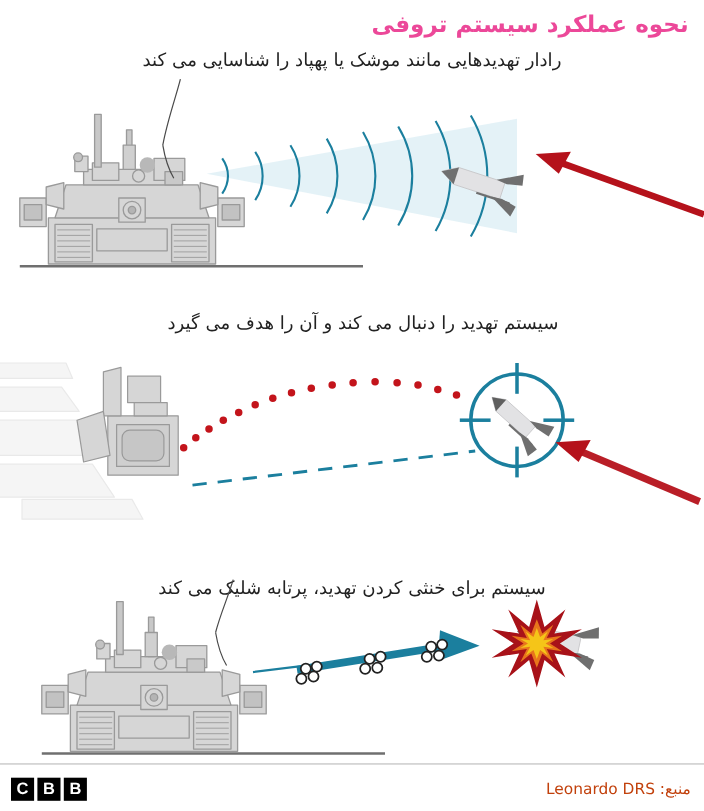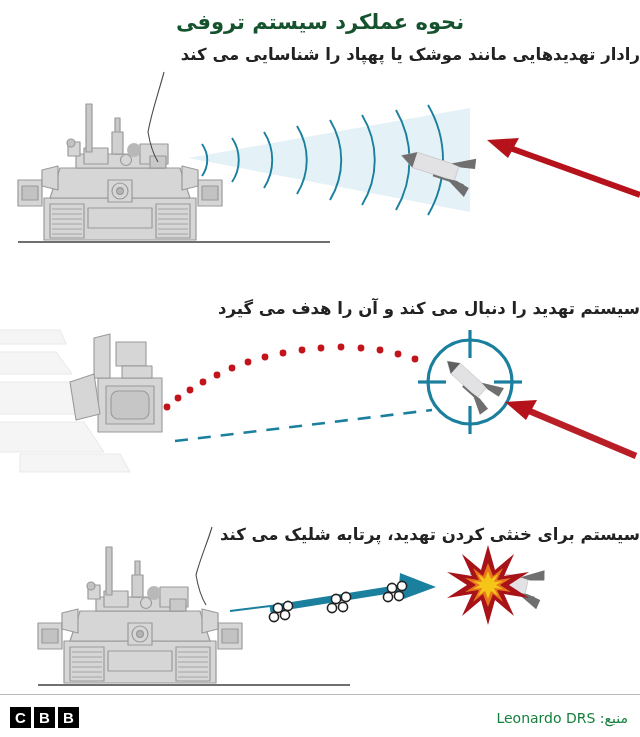--- a/index.html
+++ b/index.html
@@ -10,32 +10,32 @@
     font-family:"DejaVu Sans","Liberation Sans",sans-serif;
     color:#1a1a1a;
     overflow:hidden;
     position:relative;
   }
   .graphic{position:relative;width:640px;height:737px;}
 
   
   .title{
     position:absolute;top:8px;right:14px;left:14px;
-    text-align:center;
     font-size:21px;line-height:28px;font-weight:700;
-    color:#14532d;
+    color:#ec4899;
     direction:rtl;
   }
   .caption{
     position:absolute;left:0;right:0;
-    font-size:16.5px;line-height:22px;font-weight:700;
+    text-align:center;
+    font-size:16.5px;line-height:22px;font-weight:400;
     color:#222222;direction:rtl;
   }
   .cap1{top:44px;}
-  .cap2{top:298px;margin-left:20px;}
+  .cap2{top:283px;margin-left:20px;}
   .cap3{top:500px;margin-top:24px;}
 
   
   .panel{position:absolute;left:0;width:640px;}
   .panel1{top:70px;height:190px;}
   .panel2{top:310px;height:170px;}
   .panel3{top:525px;height:165px;}
   .panel svg{display:block;}
 
   
@@ -52,21 +52,21 @@
   }
   .bbc-logo span{
     display:inline-block;width:21px;height:21px;
     background:#000000;color:#ffffff;
     font-family:"Liberation Sans",sans-serif;
     font-weight:700;font-size:15px;line-height:21px;
     text-align:center;
   }
   .source{
     position:absolute;right:12px;top:8px;
-    font-size:14px;line-height:20px;color:#15803d;
+    font-size:14px;line-height:20px;color:#c2410c;
     direction:rtl;
   }
 </style>
 </head>
 <body>
 
 <div class="graphic">
 
   <div class="title">نحوه عملکرد سیستم تروفی</div>
 

